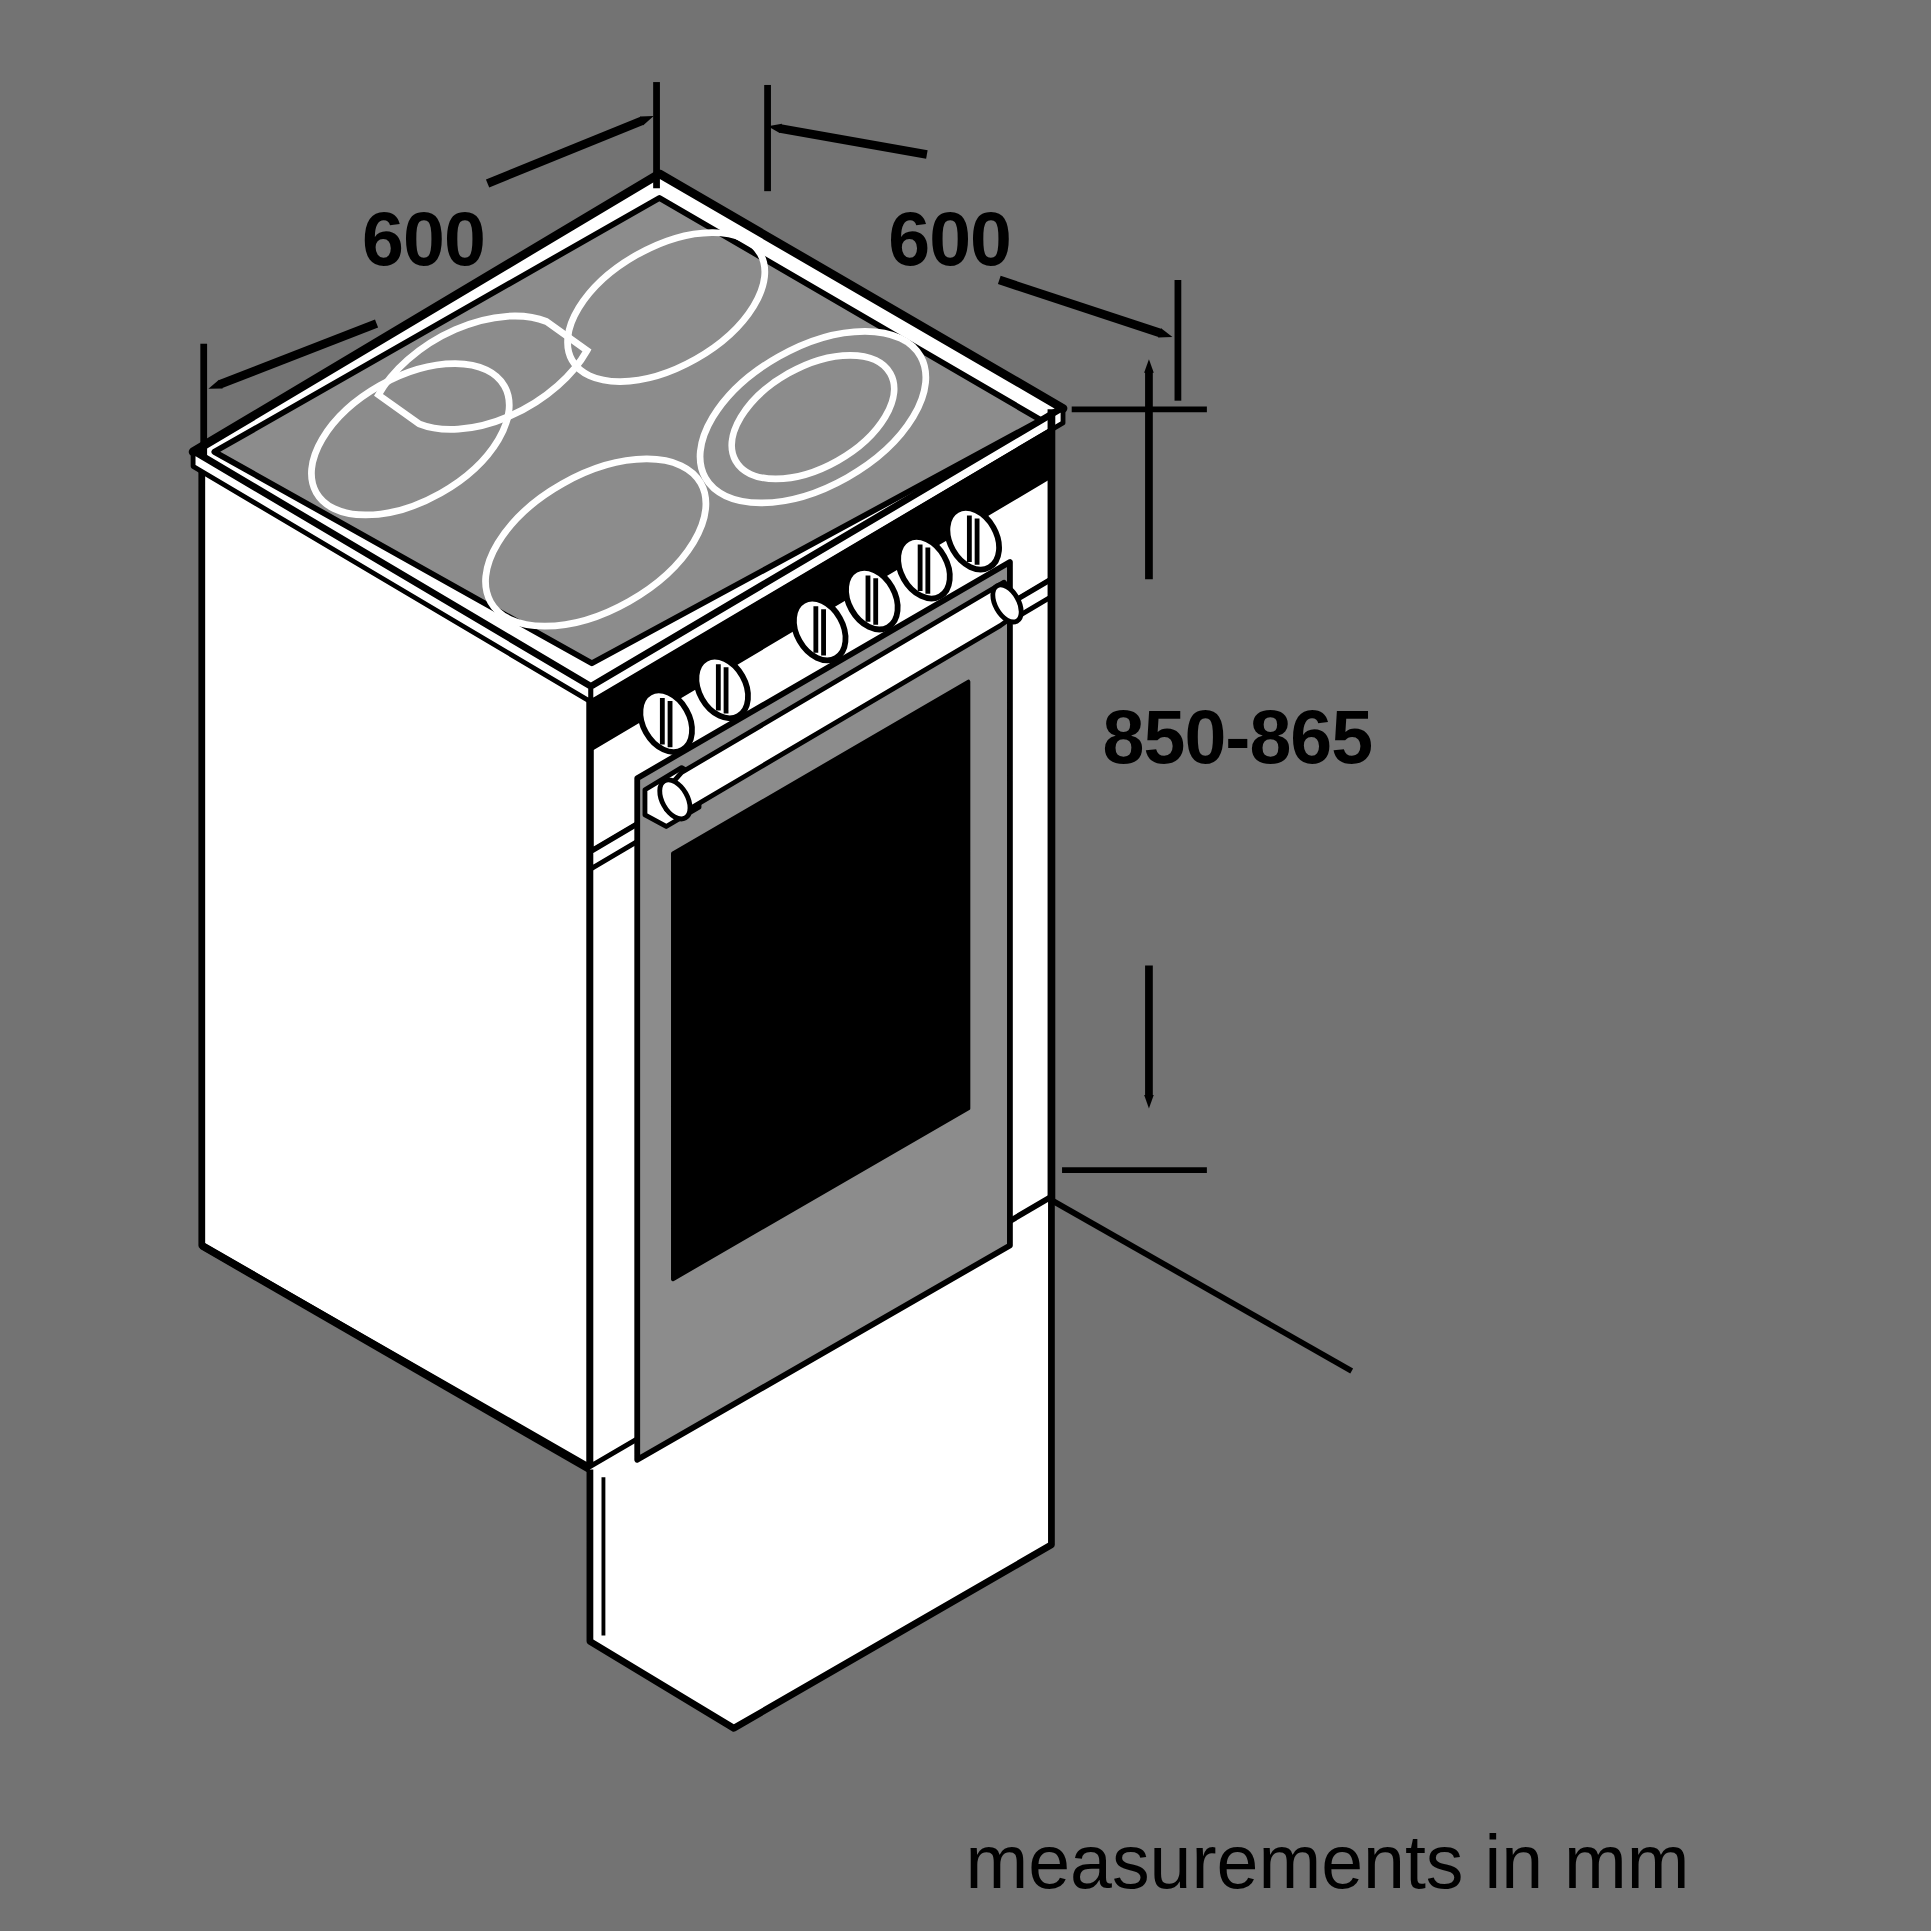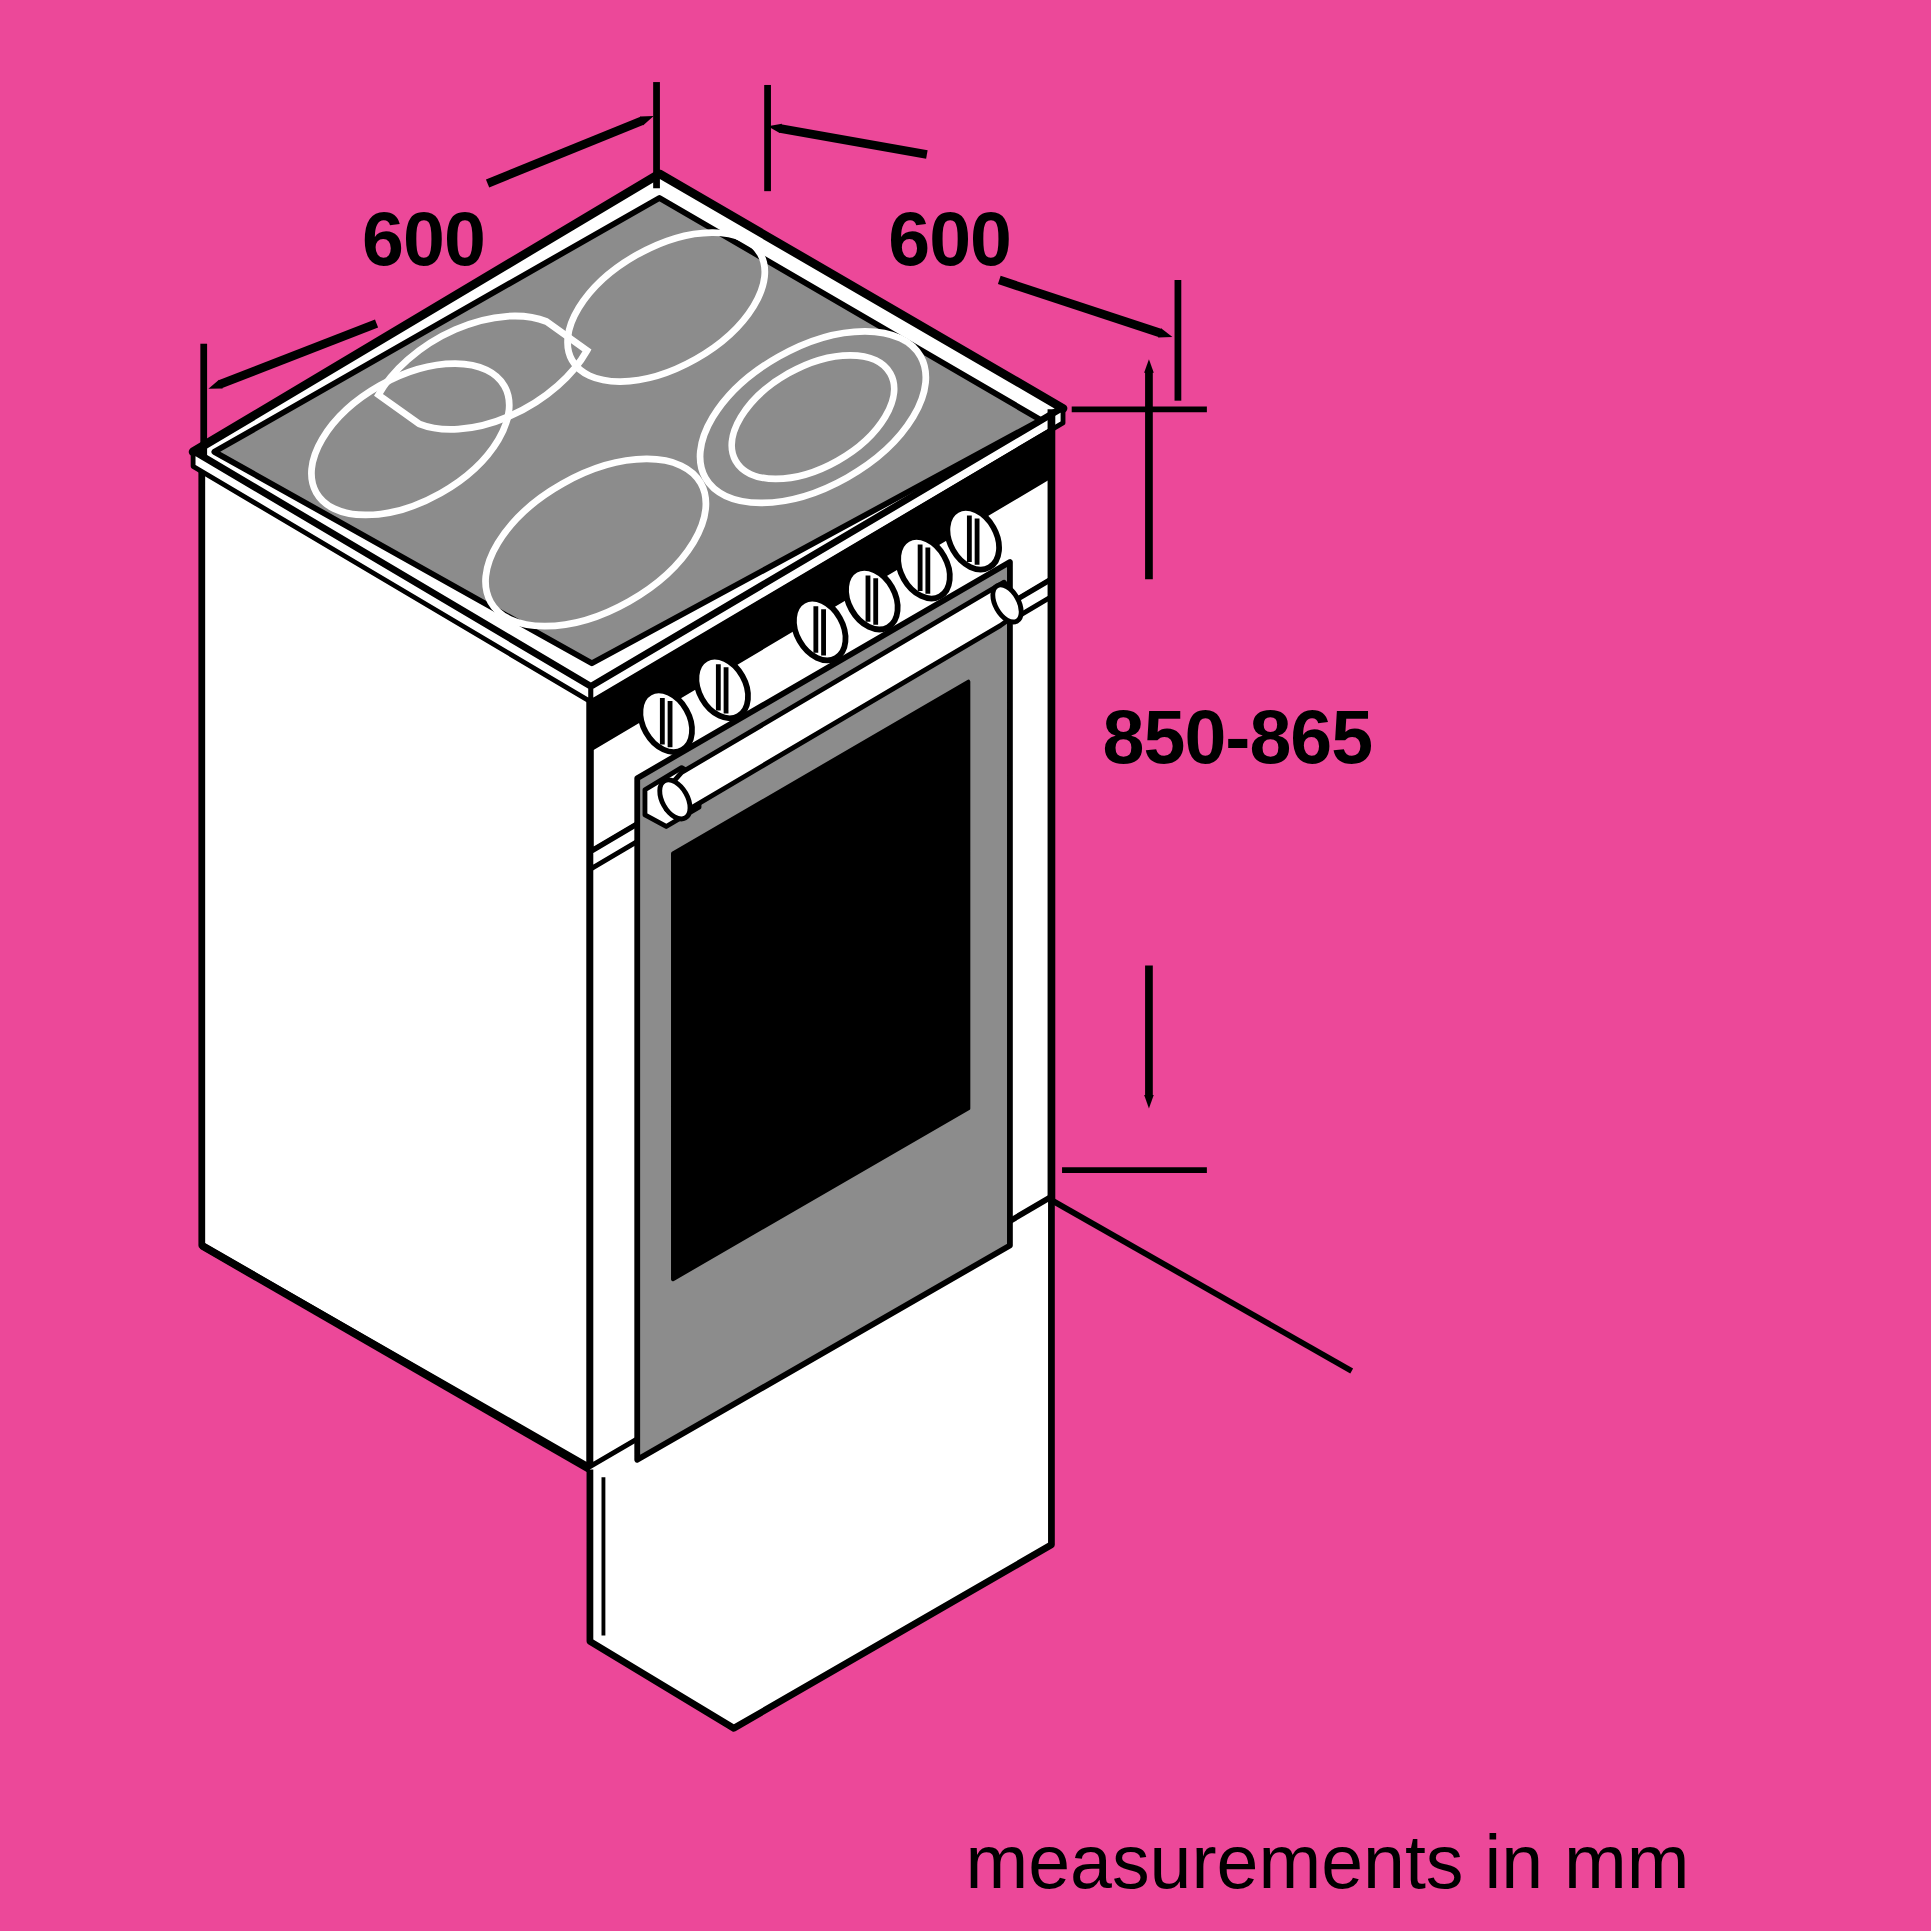--- a/index.html
+++ b/index.html
@@ -10,21 +10,21 @@
   body {
     width: 1931px;
     height: 1931px;
     font-family: "Liberation Sans", sans-serif;
     overflow: hidden;
   }
   #drawing-root {
     position: relative;
     width: 1931px;
     height: 1931px;
-    background: #ec4899;
+    background: #737373;
   }
   svg#cooker-svg {
     display: block;
     width: 1931px;
     height: 1931px;
   }
   .dim-text {
     font-family: "Liberation Sans", sans-serif;
     font-weight: bold;
     fill: #000000;

